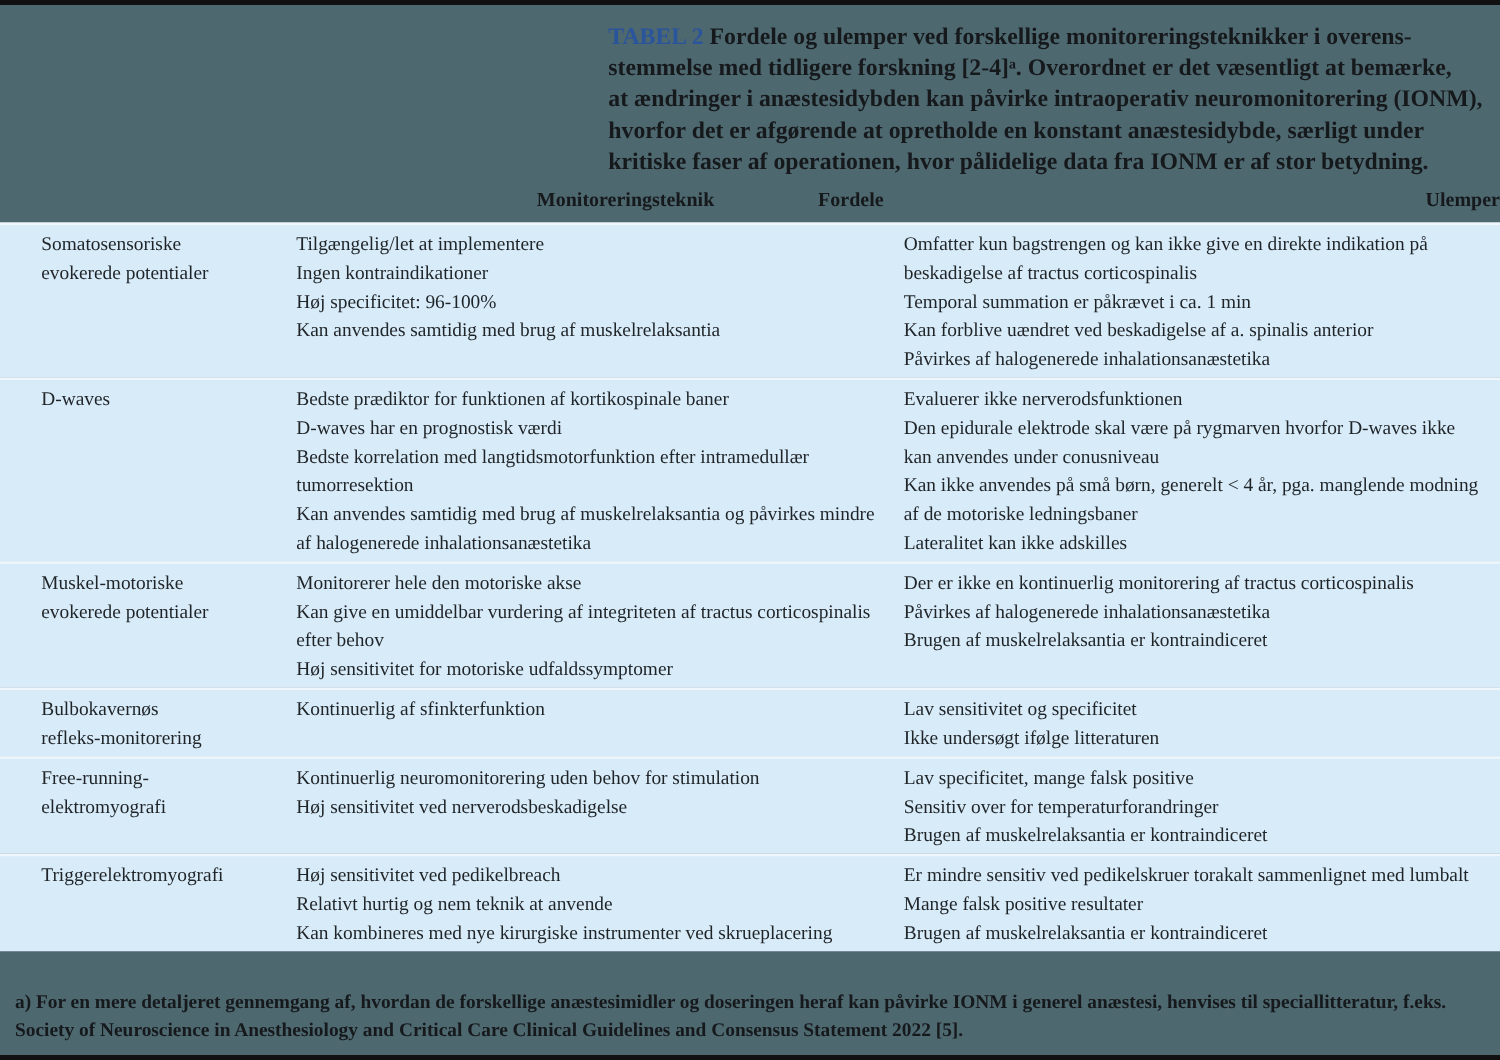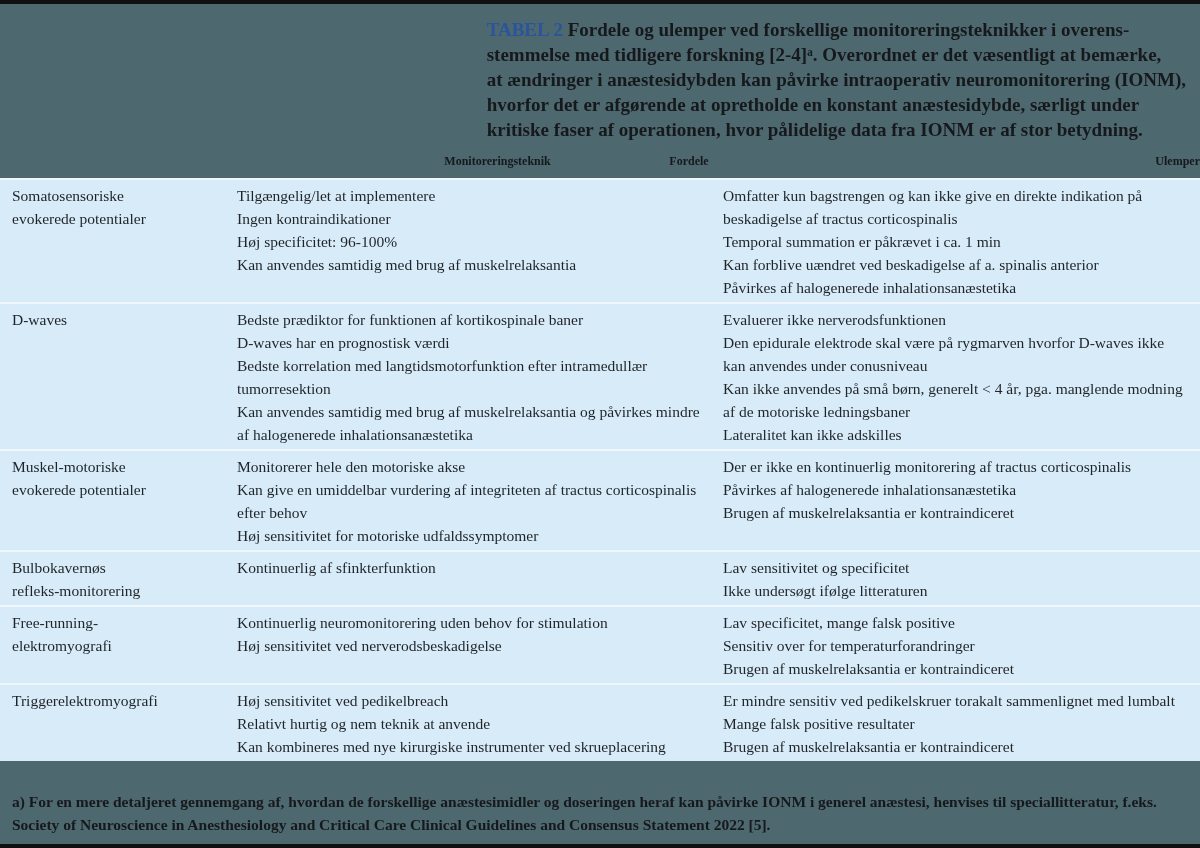--- a/index.html
+++ b/index.html
@@ -32,35 +32,35 @@
     color:var(--ink);max-width:820px;
   }
   .title-line{display:block;}
   .title-label{color:var(--accent);font-weight:bold;}
   
   .thead{
     display:grid;grid-template-columns:237px 486px 1fr;
     align-items:center;height:34px;
   }
   .th{
-    font-size:12px;font-weight:bold;color:var(--ink);
+    font-size:16px;font-weight:bold;color:var(--ink);
     white-space:nowrap;overflow:hidden;
   }
   .th-1{padding-left:12px;}
   
   .row{
     display:grid;grid-template-columns:237px 486px 1fr;
     background:var(--row);
     border-top:2px solid var(--sep);
   }
   .cell{
     padding:4px 14px 3px 0;
     font-size:15.5px;line-height:23px;color:var(--body-ink);
   }
-  .cell-technique{padding-left:12px;}
+  .cell-technique{padding-left:12px;margin-left:21px;}
   .cell-ulemper{padding-right:14px;}
   .cell-line,.item{display:block;}
   
   .footnote-band{
     margin-top:auto;
     padding:11px 14px 8px 12px;
   }
   .footnote{
     font-size:15.5px;line-height:23px;font-weight:bold;color:var(--ink);
   }

